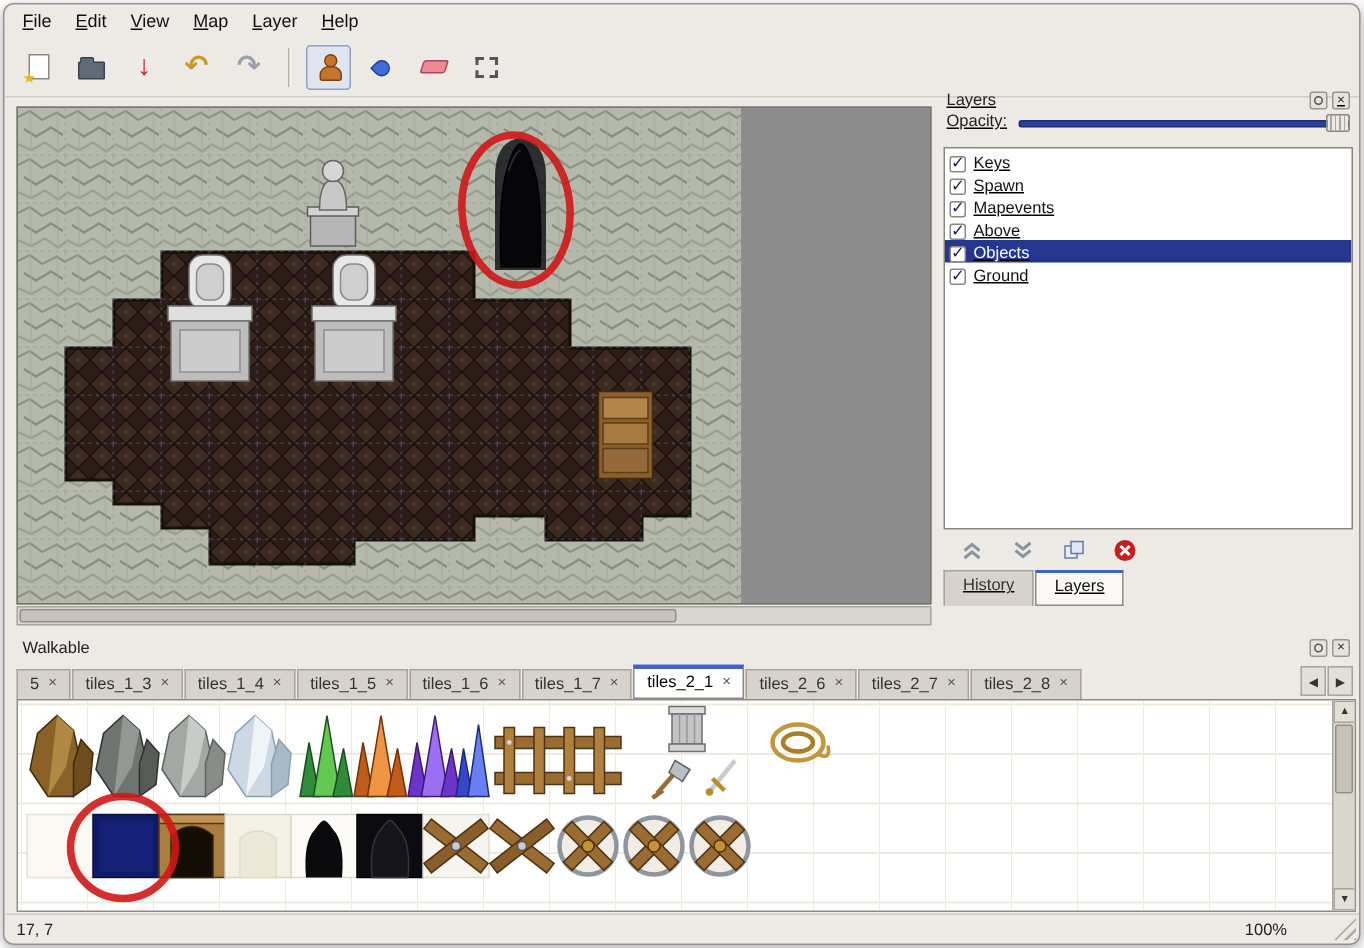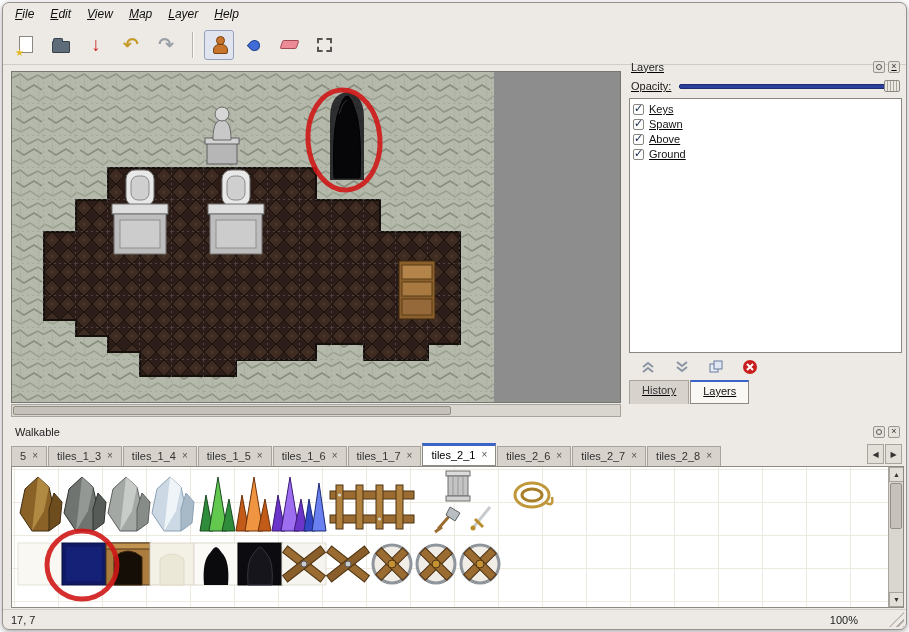--- a/index.html
+++ b/index.html
@@ -2,21 +2,21 @@
 <html><head>
 <meta charset="utf-8">
 <style>
   * { box-sizing: border-box; margin: 0; padding: 0; }
   html,body { width: 909px; height: 632px; background:#fff; font-family:"Liberation Sans","DejaVu Sans",sans-serif; }
   .window{ position:absolute; left:2px; top:2px; width:905px; height:628px; background:#edeae5;
            border:1px solid #97938c; border-radius:7px; box-shadow:0 2px 7px rgba(0,0,0,.35); overflow:hidden;}
 
   
   .menubar{ position:absolute; left:0; top:0; width:100%; height:22px; display:flex; align-items:center; padding-left:4px; font-size:12px; color:#111;}
-  .menu-item{ display:inline-block; padding:3px 8px; cursor:default;font-style:italic;}
+  .menu-item{ display:inline-block; padding:3px 8px; cursor:default;}
   .menu-item::first-letter{ text-decoration:underline; }
 
   
   .toolbar{ position:absolute; left:0; top:22px; width:100%; height:40px; display:flex; align-items:center; padding-left:8px; gap:5px; border-bottom:1px solid #cfccc5;}
   .tbtn{ width:30px; height:30px; display:flex; align-items:center; justify-content:center; border-radius:3px; border:1px solid transparent;}
   .tbtn.selected{ border:1px solid #93a0bf; background:#dfe4ee;}
   .tsep{ width:1px; height:26px; background:#b8b4ad; margin:0 6px; box-shadow:1px 0 0 #fbfaf8;}
   .icon-page{ position:relative; width:14px; height:17px; background:#fff; border:1px solid #8a8680;}
   .icon-page::after{ content:"★"; position:absolute; left:-5px; bottom:-6px; color:#e4b81e; font-size:10px;}
   .icon-folder{ position:relative; width:18px; height:12px; background:#5e6c7a; border:1px solid #38424c; border-radius:1px; margin-top:5px;}
@@ -38,21 +38,21 @@
   .hthumb{ position:absolute; left:1px; top:1px; width:72%; height:9px; background:#c6c2bb; border:1px solid #948f86; border-radius:2px;}
 
   
   .panel-title{ height:17px; display:flex; align-items:center; font-size:11px; color:#222; padding:0 4px; position:relative;}
   .panel-title .spacer{ flex:1;}
   .pbtn{ width:12px; height:12px; display:flex; align-items:center; justify-content:center; border:1px solid #9a968f; background:#e6e2dc; font-size:9px; line-height:1; color:#333; margin-left:3px; border-radius:2px;}
   .pcircle{ width:6px; height:6px; border:1.5px solid #555; border-radius:50%;}
 
   
   .right-panel{ position:absolute; left:624px; top:55px; width:277px; height:346px; display:flex; flex-direction:column;text-decoration:underline;}
-  .opacity-row{ height:22px; display:flex; align-items:center; gap:8px; padding:0 4px; font-size:11px; color:#222;}
+  .opacity-row{ height:22px; display:flex; gap:8px; padding:0 4px; font-size:11px; color:#222;}
   .slider{ position:relative; flex:1; height:14px;}
   .slider .track{ position:absolute; left:0; right:0; top:5px; height:5px; background:#2b3f9c; border-radius:2px; border:1px solid #1d2c70;}
   .slider .handle{ position:absolute; right:0; top:1px; width:16px; height:12px; background:repeating-linear-gradient(90deg,#ece8e2 0 2px,#aba69e 2px 3px); border:1px solid #8a8680; border-radius:2px;}
   .layer-list{ flex:1; margin:1px 2px; background:#fff; border:1px solid #8a8680; overflow:hidden; padding-top:1px;}
   .layer-row{ display:flex; align-items:flex-end; gap:5px; height:15px; padding-left:3px; font-size:11px; color:#111;}
   .layer-row.selected{ background:#26368f; color:#fff;}
   .cb{ width:11px; height:11px; background:#fff; border:1px solid #8a8680; border-radius:2px; position:relative; flex:none;}
   .cb.checked::after{ content:"✓"; position:absolute; left:0px; top:-3px; font-size:11px; font-weight:bold; color:#13214e;}
   .layer-actions{ height:26px; display:flex; align-items:center; gap:12px; padding-left:10px;}
   .la-btn{ width:22px; height:18px; display:flex; align-items:center; justify-content:center;}
@@ -215,21 +215,29 @@
       <div class="layer-row">
         <span class="cb checked"></span>
         <span>Keys</span>
       </div>
       <div class="layer-row">
         <span class="cb checked"></span>
         <span>Spawn</span>
       </div>
       <div class="layer-row">
         <span class="cb checked"></span>
+        <span>Mapevents</span>
+      </div>
+      <div class="layer-row">
+        <span class="cb checked"></span>
         <span>Above</span>
+      </div>
+      <div class="layer-row selected">
+        <span class="cb checked"></span>
+        <span>Objects</span>
       </div>
       <div class="layer-row">
         <span class="cb checked"></span>
         <span>Ground</span>
       </div>
     </div>
     <div class="layer-actions">
       <span class="la-btn">
         <svg width="16" height="14">
             <path d="M3,7 L8,3 L13,7 M3,12 L8,8 L13,12" stroke="#8a94a2" stroke-width="2" fill="none"></path>

